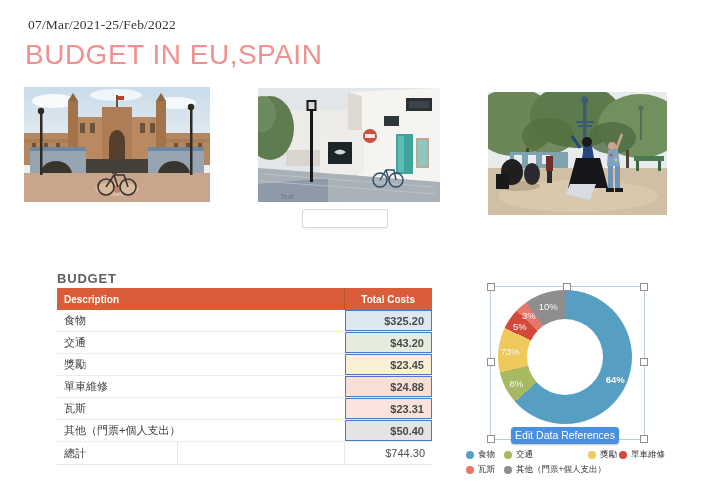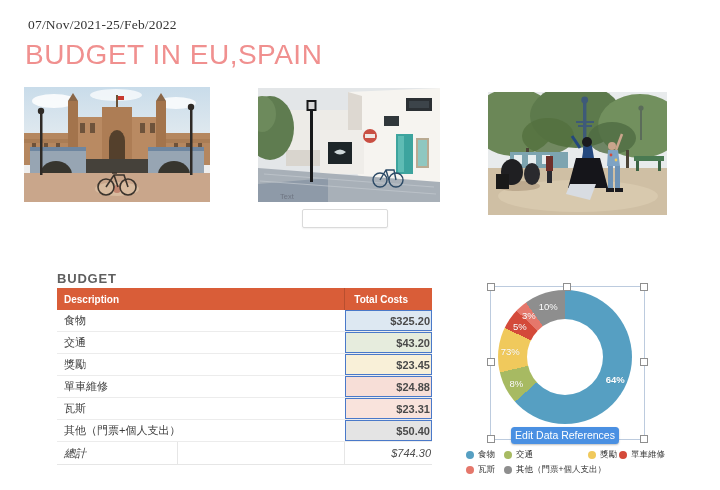--- a/index.html
+++ b/index.html
@@ -23,28 +23,28 @@
   .caption-box{left:302px;top:209px;width:84px;height:17px;background:#fff;
                border:1px solid #dadada;border-radius:2px;box-shadow:0 1px 2px rgba(0,0,0,.06);}
 
   
   .budget-label{left:57px;top:271px;font-size:13px;font-weight:bold;color:#5f5f5f;letter-spacing:.8px;}
   .table{left:57px;top:288px;width:375px;font-size:11px;}
   .t-header{display:flex;height:22px;background:var(--accent,#d95d38);color:#fff;
             font-size:10px;font-weight:bold;align-items:center;}
   .th-desc{flex:1;padding-left:7px;border-right:1px solid rgba(0,0,0,.15);height:100%;
            display:flex;align-items:center;box-sizing:border-box;}
-  .th-cost{width:87px;text-align:right;padding-right:24px;box-sizing:border-box;}
+  .th-cost{width:87px;text-align:right;padding-right:17px;box-sizing:border-box;}
   .t-row{display:flex;height:21px;align-items:stretch;border-bottom:1px solid #ececec;}
   .td-desc{width:150px;padding-left:7px;color:#3e3e3e;display:flex;align-items:center;}
   .td-mid{flex:1;}
   .td-cost{width:87px;display:flex;align-items:center;justify-content:flex-end;
-           padding-right:1px;font-weight:bold;color:#4a4a4a;box-sizing:border-box;}
+           padding-right:7px;font-weight:bold;color:#4a4a4a;box-sizing:border-box;}
   .td-cost.selected{border:1px solid var(--sel-blue,#4a79c9);}
-  .t-total{display:flex;height:22px;align-items:stretch;border-bottom:1px solid #e6e6e6;font-style:italic;}
+  .t-total{display:flex;height:22px;align-items:stretch;border-bottom:1px solid #e6e6e6;}
   .t-total .td-desc{border-right:1px solid #e6e6e6;width:113px;}
   .t-total .td-mid{border-right:1px solid #e6e6e6;}
   .t-total .td-cost{font-weight:normal;color:#4f4f4f;}
 
   
   .chart-sel{left:490px;top:286px;width:153px;height:152px;border:1px solid #bccbde;}
   .handle{position:absolute;width:6px;height:6px;background:#fff;border:1px solid #8f8f8f;
           box-sizing:content-box;z-index:4;}
   .h-tl{left:-4px;top:-4px;} .h-tm{left:72px;top:-4px;} .h-tr{right:-4px;top:-4px;}
   .h-ml{left:-4px;top:71px;} .h-mr{right:-4px;top:71px;}
@@ -58,21 +58,21 @@
             background:var(--btn-blue,#4a90e2);color:#fff;font-size:10.5px;border:none;
             border-radius:3.5px;z-index:5;box-shadow:0 1px 2px rgba(0,0,0,.25);padding:0;
             font-family:inherit;}
   .legend-item{position:absolute;display:flex;align-items:center;gap:4px;font-size:8.5px;
                color:#333;white-space:nowrap;}
   .legend-dot{width:8px;height:8px;border-radius:50%;flex:0 0 auto;}
 </style>
 </head>
 <body>
 
-<div class="abs date">07/Nov/2021-25/Feb/2022</div>
+<div class="abs date">07/Mar/2021-25/Feb/2022</div>
 <div class="abs title">BUDGET IN EU,SPAIN</div>
 
 <div class="abs photo photo1">
   <svg width="186" height="115" viewBox="0 0 186 115">
     <defs>
         <linearGradient id="sky1" x1="0" y1="0" x2="0" y2="1">
       <stop offset="0" stop-color="#c9dcea"></stop>
           <stop offset="1" stop-color="#eef1f2"></stop>
         </linearGradient>
       </defs>

